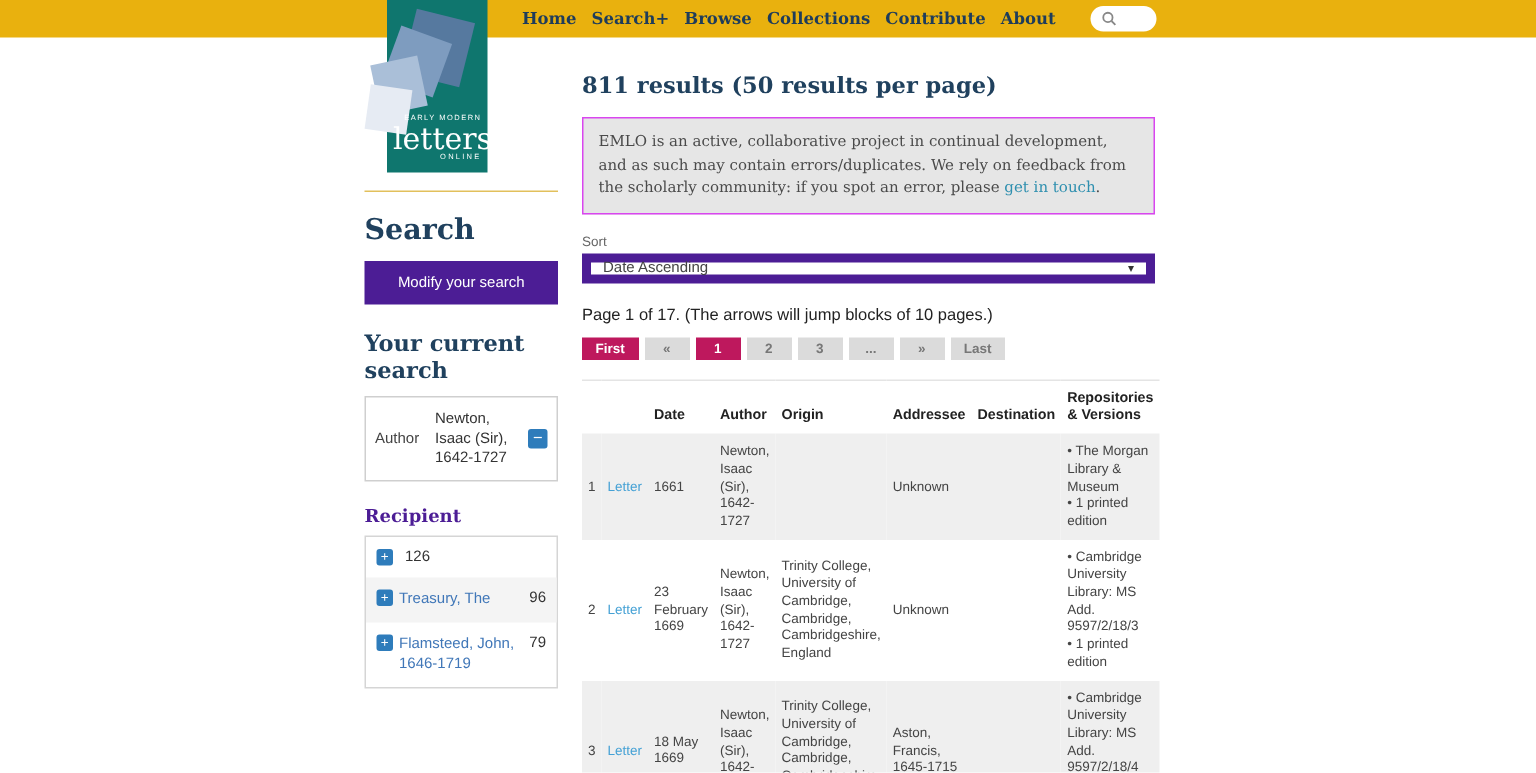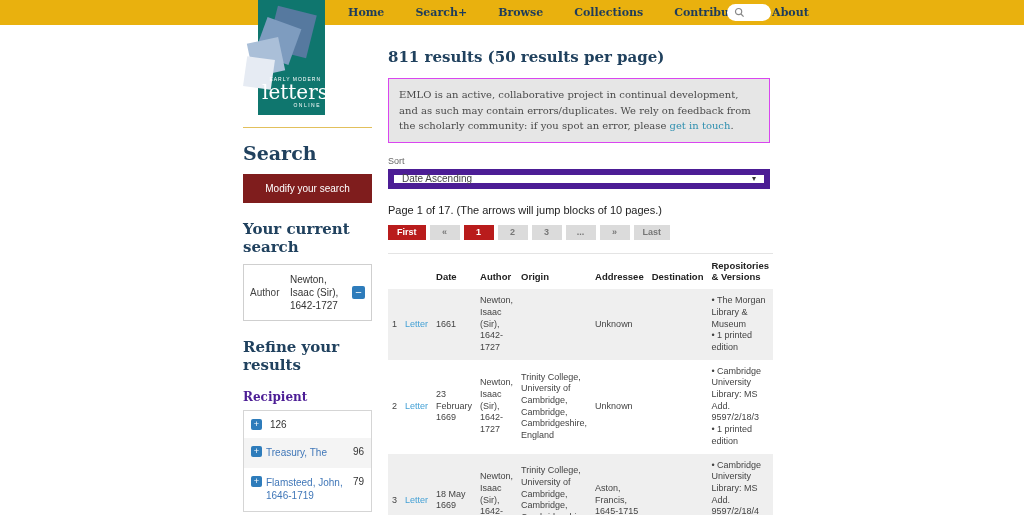--- a/index.html
+++ b/index.html
@@ -2,21 +2,21 @@
 <html><head>
 <meta charset="utf-8">
 <style>
   * { margin:0; padding:0; box-sizing:border-box; }
   html,body { width:1024px; height:515px; overflow:hidden; background:#fff;
               font-family:"Liberation Sans", sans-serif; }
   .page { position:relative; width:1024px; height:515px; background:#fff; }
 
   
   .topbar { position:absolute; left:0; top:0; width:1024px; height:25px; background:#E9B10E; }
-  .nav { position:absolute; left:348px; top:0; height:25px; display:flex; align-items:center; gap:31px; }
+  .nav { position:absolute; left:348px; top:0; height:25px; display:flex; align-items:center; gap:10px; }
   .nav a { font-family:"DejaVu Serif", serif; font-weight:bold; font-size:11px;
            color:#1E3C5B; text-decoration:none; white-space:nowrap; cursor:pointer; }
   .searchpill { position:absolute; left:727px; top:4px; width:44px; height:17px;
                 background:#fff; border-radius:9px; display:flex; align-items:center;
                 padding-left:7px; cursor:pointer; }
 
   
   .logo { position:absolute; left:258px; top:0; width:67px; height:115px;
           background:#0f766e; cursor:pointer; }
   .logo .sq { position:absolute; }
@@ -25,21 +25,21 @@
   .sq3 { width:32px; height:34px; background:#AABFD8; transform:rotate(-12deg); left:-8px; top:40px; }
   .sq4 { width:28px; height:30px; background:#E6EBF3; transform:rotate(8deg); left:-13px; top:58px; }
   .logotext { position:absolute; left:4px; right:4px; bottom:7px; color:#fff; }
   .logotext .l1 { font-size:5px; letter-spacing:1px; text-align:right; font-family:"Liberation Sans",sans-serif; }
   .logotext .l2 { font-family:"DejaVu Serif", serif; font-size:20px; line-height:1.0; text-align:center; }
   .logotext .l3 { font-size:5px; letter-spacing:1.5px; text-align:right; font-family:"Liberation Sans",sans-serif; }
 
   
   .sidebar { position:absolute; left:243px; top:127px; width:129px; border-top:1px solid #E2C05C; }
   .sidebar h2 { font-family:"DejaVu Serif", serif; font-size:19px; color:#20415E; margin-top:14px; }
-  .modify-btn { margin-top:10px; width:100%; background:#7f1d1d; color:#fff; border:none;
+  .modify-btn { margin-top:10px; width:100%; background:#4c1d95; color:#fff; border:none;
                 font-size:10px; padding:9px 0; text-align:center; cursor:pointer;
                 font-family:"Liberation Sans",sans-serif; }
   .sidebar h3 { font-family:"DejaVu Serif", serif; font-size:15px; color:#20415E; margin-top:17px; }
   .cur-box { margin-top:8px; border:1px solid #CFCFCF; background:#fff; padding:8px 6px;
              display:flex; align-items:center; font-size:10px; }
   .cur-box .lbl { width:40px; color:#444; flex-shrink:0; }
   .cur-box .val { flex:1; color:#333; line-height:1.3; }
   .minus-btn { width:13px; height:13px; background:#2E7CBB; color:#fff; font-size:11px;
                line-height:12px; text-align:center; border-radius:2px; margin-left:4px;
                flex-shrink:0; cursor:pointer; }
@@ -61,21 +61,21 @@
   .notice a { color:#2E8FAF; text-decoration:none; cursor:pointer; }
   .sort-lbl { margin-top:13px; font-size:9px; color:#666; }
   .sort-sel { margin-top:3px; border:6px solid #4c1d95; background:#fff; height:20px;
               display:flex; align-items:center; justify-content:space-between;
               padding:0 8px; font-size:10px; color:#444; cursor:pointer; }
   .sort-sel .caret { font-size:8px; color:#333; }
   .page-info { margin-top:15px; font-size:11px; color:#222; }
   .pager { margin-top:9px; display:flex; gap:4px; }
   .pbtn { min-width:30px; height:15px; line-height:15px; padding:0 9px; font-size:9px;
           font-weight:bold; text-align:center; background:#DBDBDB; color:#777; cursor:pointer; }
-  .pbtn.active { background:#b91c1c; color:#fff; }
+  .pbtn.active { background:#be185d; color:#fff; }
 
   table.results { margin-top:13px; width:370px; border-collapse:collapse; font-size:9px;
                   color:#444; border-top:1px solid #E4E4E4; }
   table.results th { font-size:9.5px; font-weight:bold; color:#222; text-align:left;
                      padding:6px 4px; vertical-align:bottom; line-height:1.25; background:#fff; }
   table.results td { padding:6px 4px; vertical-align:middle; line-height:1.3; }
   table.results tbody tr:nth-child(odd) { background:#EFEFEF; }
   td.letter a { color:#45A1D5; text-decoration:none; cursor:pointer; }
 </style>
 </head>
@@ -116,21 +116,20 @@
     <h2>Search</h2>
     <button class="modify-btn">Modify your search</button>
 
     <h3>Your current search</h3>
     <div class="cur-box">
       <span class="lbl">Author</span>
       <span class="val">Newton, Isaac (Sir), 1642-1727</span>
       <span class="minus-btn">−</span>
     </div>
 
-    <h3>Refine your results</h3>
     <h4>Recipient</h4>
     <div class="facet-box">
       <div id="recipient-items">
           <div class="facet-item">
             <span class="plus-ico">+</span>
             <span class="facet-count">126</span>
           </div>
           <div class="facet-item">
             <span class="plus-ico">+</span>
             <span class="facet-name">Treasury, The</span>

